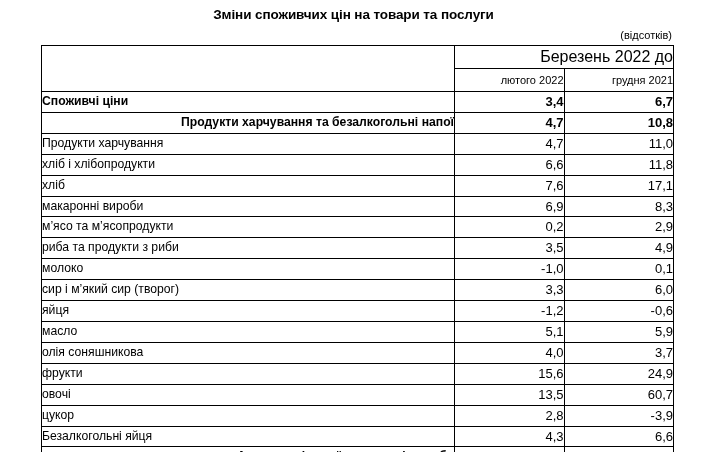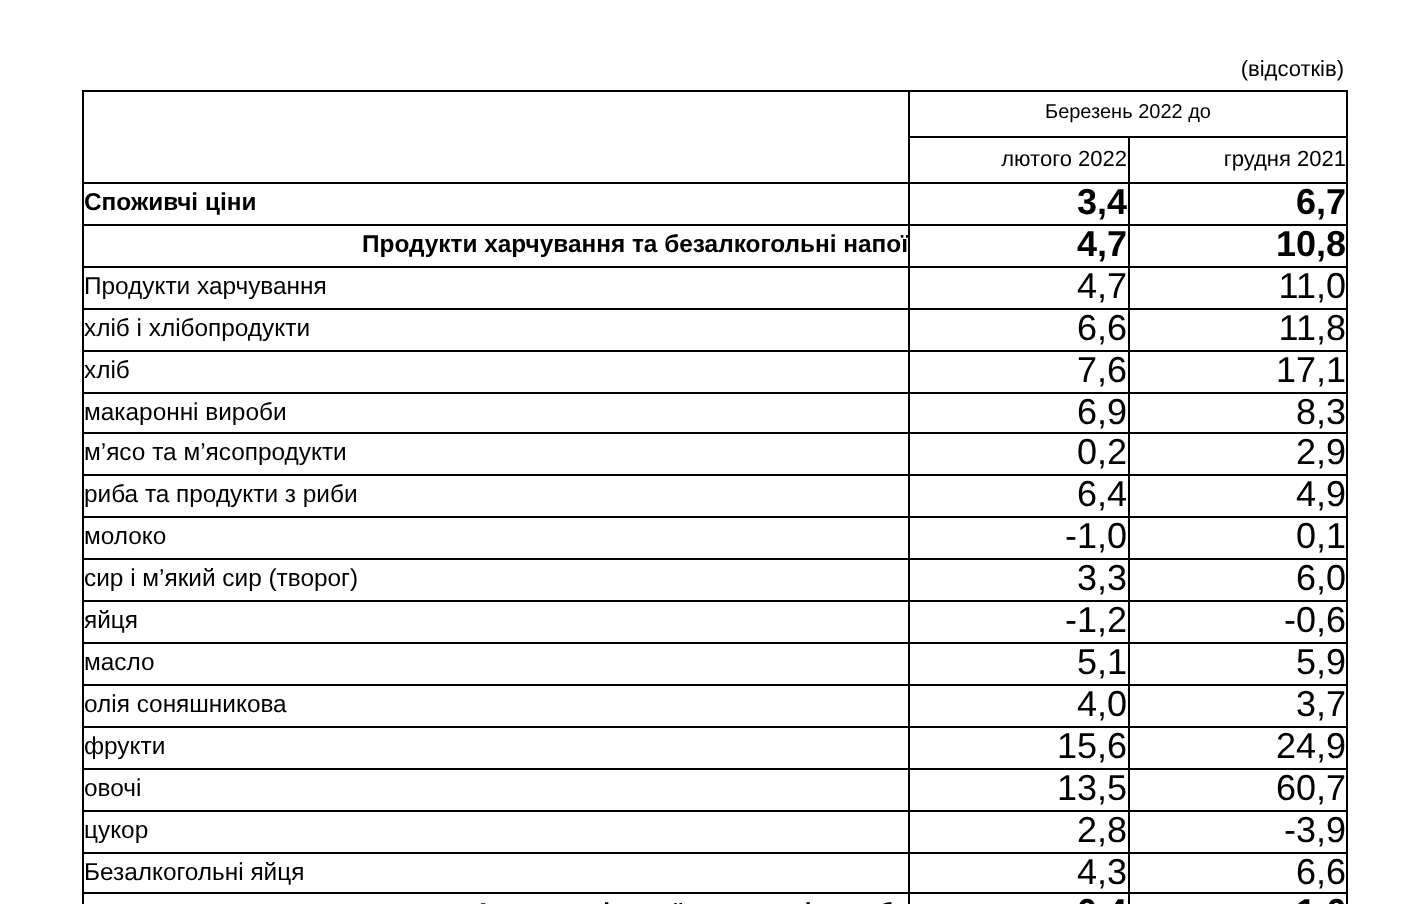--- a/index.html
+++ b/index.html
@@ -71,22 +71,22 @@
     vertical-align: middle;
     font-weight: normal;
   }
 
   
   .hdr-blank {
     height: 44px;
   }
   .hdr-span {
     height: 22px;
-    text-align: center;
-    font-size: 10px;
+    text-align: right;
+    font-size: 16px;
     line-height: 22px;
     white-space: nowrap;
   }
   .hdr-sub {
     height: 22px;
     text-align: right;
     font-size: 11px;
     line-height: 22px;
     white-space: nowrap;
   }
@@ -97,21 +97,21 @@
     font-size: 12.2px;
     line-height: 19.9px;
     white-space: nowrap;
     overflow: hidden;
     padding-left: 5px;
     box-sizing: border-box;
     margin-left: 24px;
   }
   .cell-num {
     height: 19.9px;
-    font-size: 18px;
+    font-size: 13px;
     line-height: 19.9px;
     text-align: right;
     padding-right: 4px;
     white-space: nowrap;
     box-sizing: border-box;
   }
 
   tr.bold .cell-label,
   tr.bold .cell-num {
     font-weight: bold;
@@ -122,20 +122,21 @@
   .lvl-1 { padding-left: 11px; text-align: right; }
   .lvl-2 { padding-left: 17px; }
   .lvl-3 { padding-left: 25px; }
   .lvl-4 { padding-left: 37px; }
 </style>
 </head>
 <body>
 
 <div class="page">
 
+  <div class="doc-title">Зміни споживчих цін на товари та послуги</div>
 
   <div class="units-note">(відсотків)</div>
 
   <div class="table-wrap">
     <table class="cpi">
       <colgroup>
         <col class="c-label">
         <col class="c-num">
         <col class="c-num">
       </colgroup>
@@ -180,21 +181,21 @@
             <td class="cell-num">6,9</td>
             <td class="cell-num">8,3</td>
           </tr>
           <tr>
             <td class="cell-label lvl-3">м’ясо та м’ясопродукти</td>
             <td class="cell-num">0,2</td>
             <td class="cell-num">2,9</td>
           </tr>
           <tr>
             <td class="cell-label lvl-3">риба та продукти з риби</td>
-            <td class="cell-num">6,4</td>
+            <td class="cell-num">3,5</td>
             <td class="cell-num">4,9</td>
           </tr>
           <tr>
             <td class="cell-label lvl-3">молоко</td>
             <td class="cell-num">-1,0</td>
             <td class="cell-num">0,1</td>
           </tr>
           <tr>
             <td class="cell-label lvl-3">сир і м’який сир (творог)</td>
             <td class="cell-num">3,3</td>

